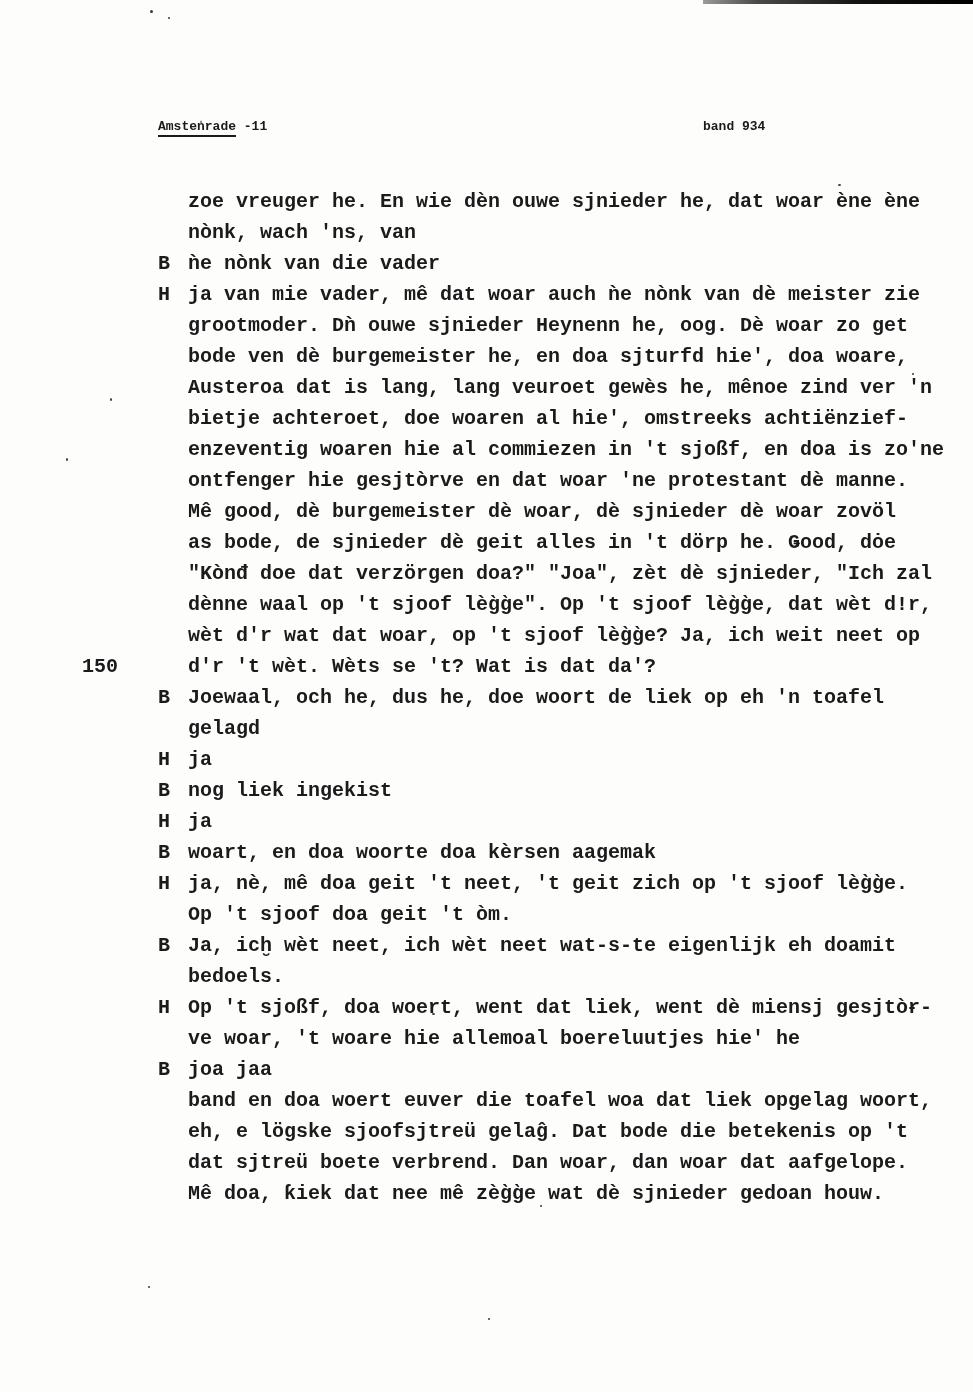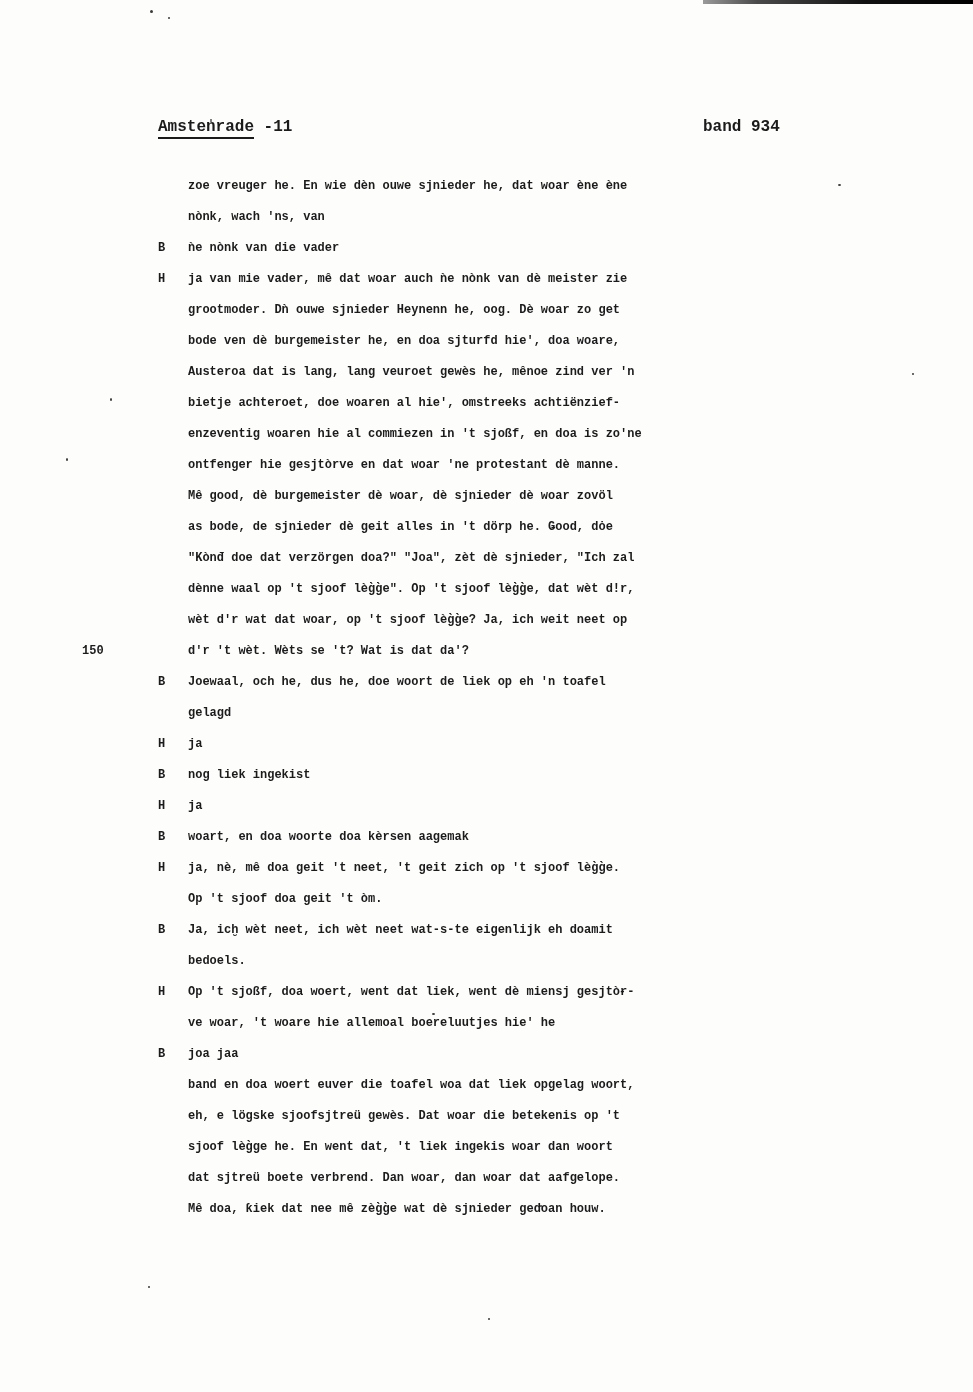--- a/index.html
+++ b/index.html
@@ -31,44 +31,44 @@
     position: absolute;
     background: #3a3a3a;
     border-radius: 50%;
   }
   .header {
     position: absolute;
     top: 111px;
     left: 0;
     width: 100%;
     height: 32px;
-    font-size: 16px;
+    font-size: 13px;
     line-height: 32px;
     white-space: pre;
   }
   .header-left {
     position: absolute;
     left: 158px;
     top: 0;
   }
   .title-underlined {
     border-bottom: 2px solid #1b1b1b;
     padding-bottom: 1px;
   }
   .header-right {
     position: absolute;
     left: 703px;
     top: 0;
   }
   .transcript {
     position: absolute;
-    top: 171px;
+    top: 186px;
     left: 158px;
     width: 800px;
-    font-size: 12px;
+    font-size: 20px;
   }
   .line {
     position: relative;
     height: 31px;
     line-height: 31px;
     white-space: pre;
   }
   .margin-num {
     position: absolute;
     left: -76px;
@@ -130,19 +130,18 @@
       <div class="line"><span class="speaker">H</span><span class="line-text">ja</span></div>
       <div class="line"><span class="speaker">B</span><span class="line-text">woart, en doa woorte doa kèrsen aagemak</span></div>
       <div class="line"><span class="speaker">H</span><span class="line-text">ja, nè, mê doa geit 't neet, 't geit zich op 't sjoof lèg̀g̀e.</span></div>
       <div class="line"><span class="speaker"></span><span class="line-text">Op 't sjoof doa geit 't òm.</span></div>
       <div class="line"><span class="speaker">B</span><span class="line-text">Ja, icḫ wèt neet, ich wèt neet wat-s-te eigenlijk eh doamit</span></div>
       <div class="line"><span class="speaker"></span><span class="line-text">bedoels.</span></div>
       <div class="line"><span class="speaker">H</span><span class="line-text">Op 't sjoßf, doa woert, went dat liek, went dè miensj gesjtòɍ-</span></div>
       <div class="line"><span class="speaker"></span><span class="line-text">ve woar, 't woare hie allemoal boereluutjes hie' he</span></div>
       <div class="line"><span class="speaker">B</span><span class="line-text">joa jaa</span></div>
       <div class="line"><span class="speaker"></span><span class="line-text">band en doa woert euver die toafel woa dat liek opgelag woort,</span></div>
-      <div class="line"><span class="speaker"></span><span class="line-text">eh, e lögske sjoofsjtreü gewès. Dat woar die betekenis op 't</span></div>
-      <div class="line"><span class="speaker"></span><span class="line-text">sjoof lèg̀ge he. En went dat, 't liek ingekis woar dan woort</span></div>
+      <div class="line"><span class="speaker"></span><span class="line-text">eh, e lögske sjoofsjtreü gelaĝ. Dat bode die betekenis op 't</span></div>
       <div class="line"><span class="speaker"></span><span class="line-text">dat sjtreü boete verbrend. Dan woar, dan woar dat aafgelope.</span></div>
       <div class="line"><span class="speaker"></span><span class="line-text">Mê doa, ƙiek dat nee mê zèg̀g̀e wat dè sjnieder gedoan houw.</span></div>
     </div>
 
 </div>
 
 </body></html>

